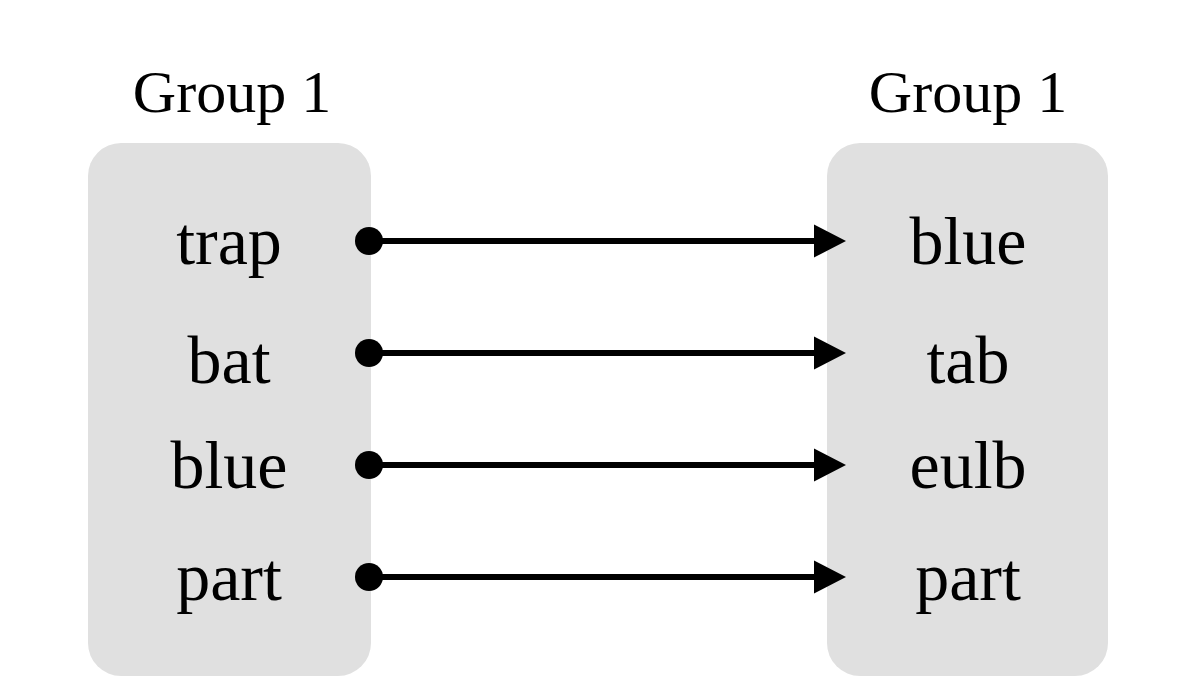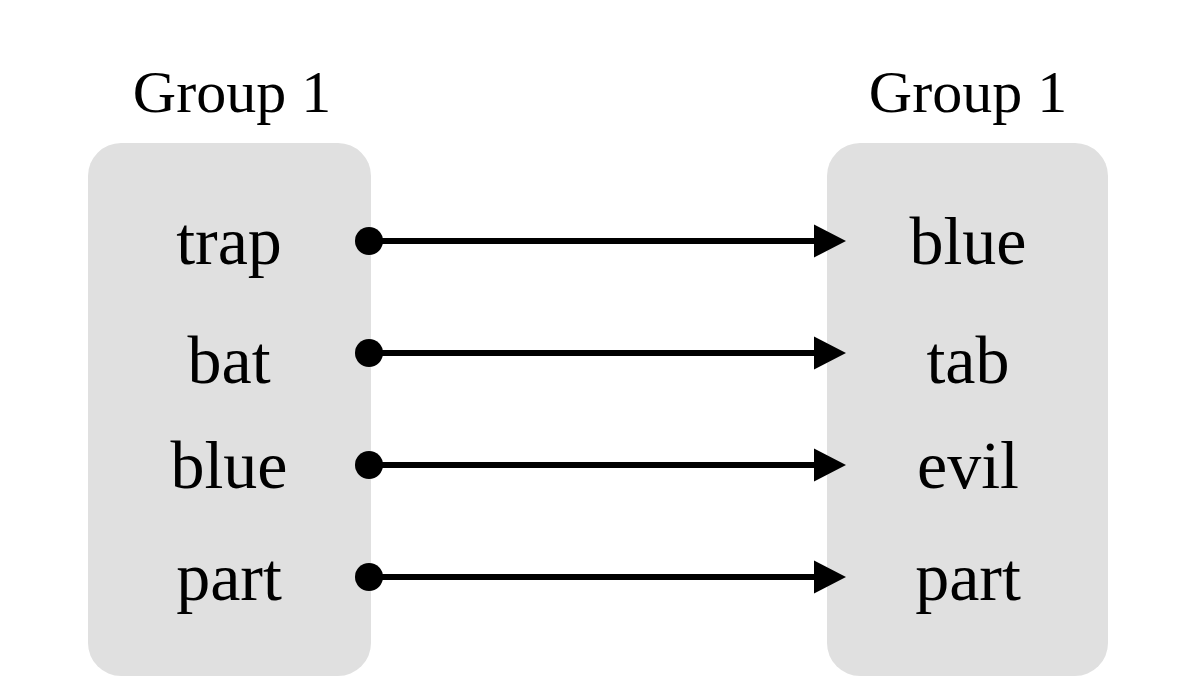--- a/index.html
+++ b/index.html
@@ -71,21 +71,21 @@
   <div class="col1">
     <span class="word row-0">trap</span>
     <span class="word row-1">bat</span>
     <span class="word row-2">blue</span>
     <span class="word row-3">part</span>
   </div>
 
   <div class="col2">
     <span class="word row-0">blue</span>
     <span class="word row-1">tab</span>
-    <span class="word row-2">evil</span>
+    <span class="word row-2">eulb</span>
     <span class="word row-3">part</span>
   </div>
 
   <svg class="arrows" width="1200" height="689" viewBox="0 0 1200 689">
 
     <g>
       <line x1="369" y1="213" x2="820" y2="213" stroke-width="6" stroke="#000000"></line>
       <circle cx="369" cy="213" r="14" fill="#000000"></circle>
       <polygon points="814,196.5 846,213 814,229.5" fill="#000000"></polygon>
     </g>

